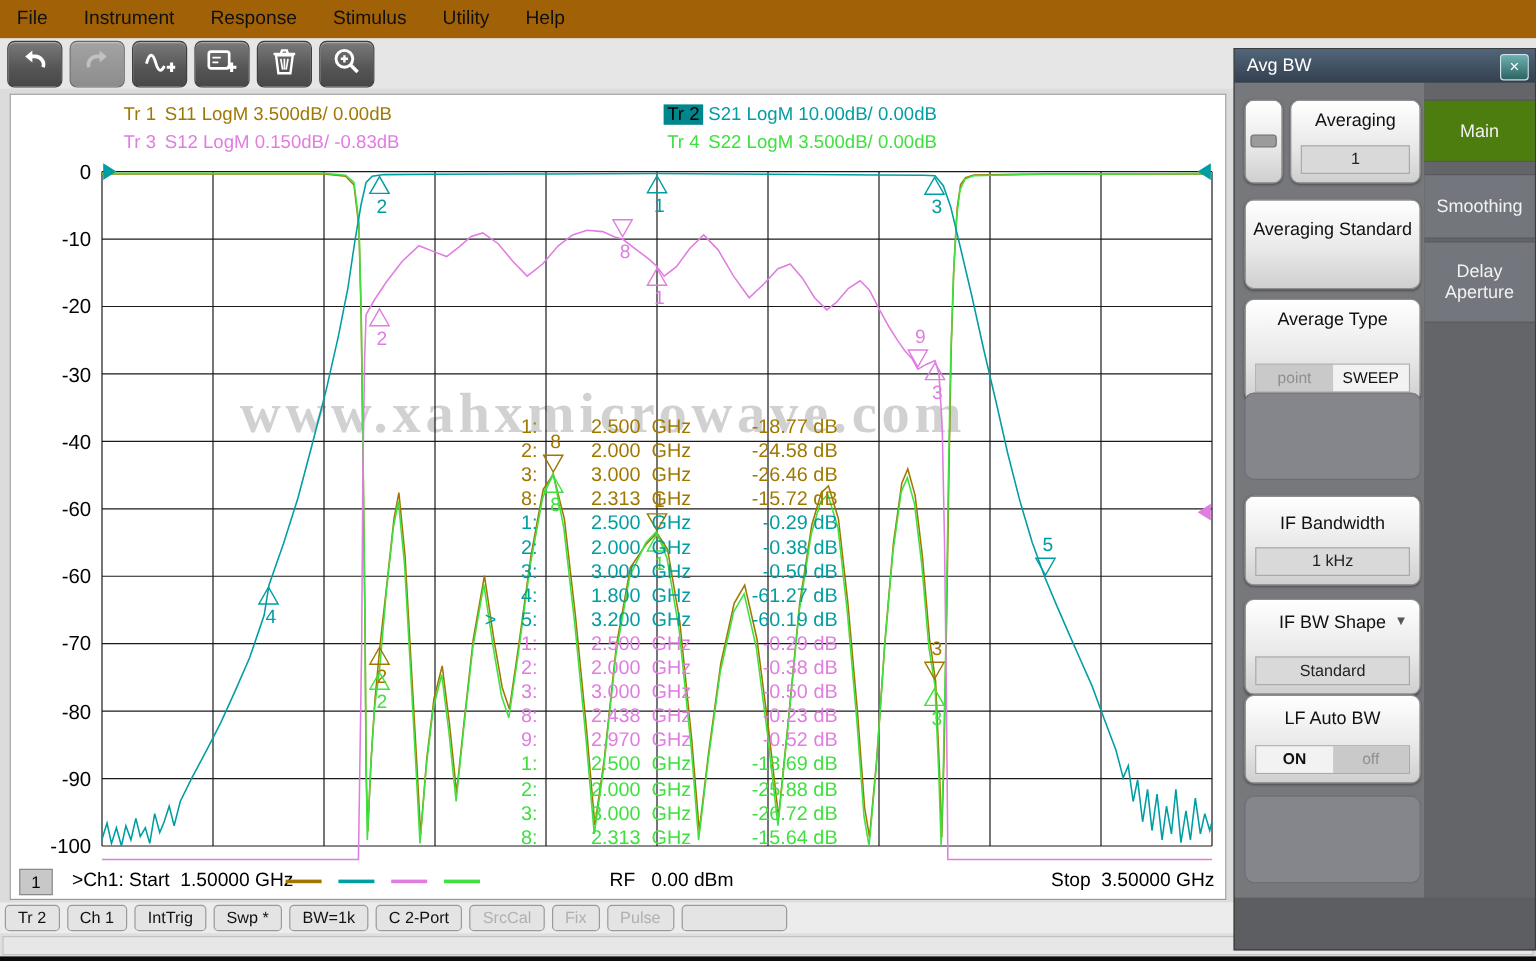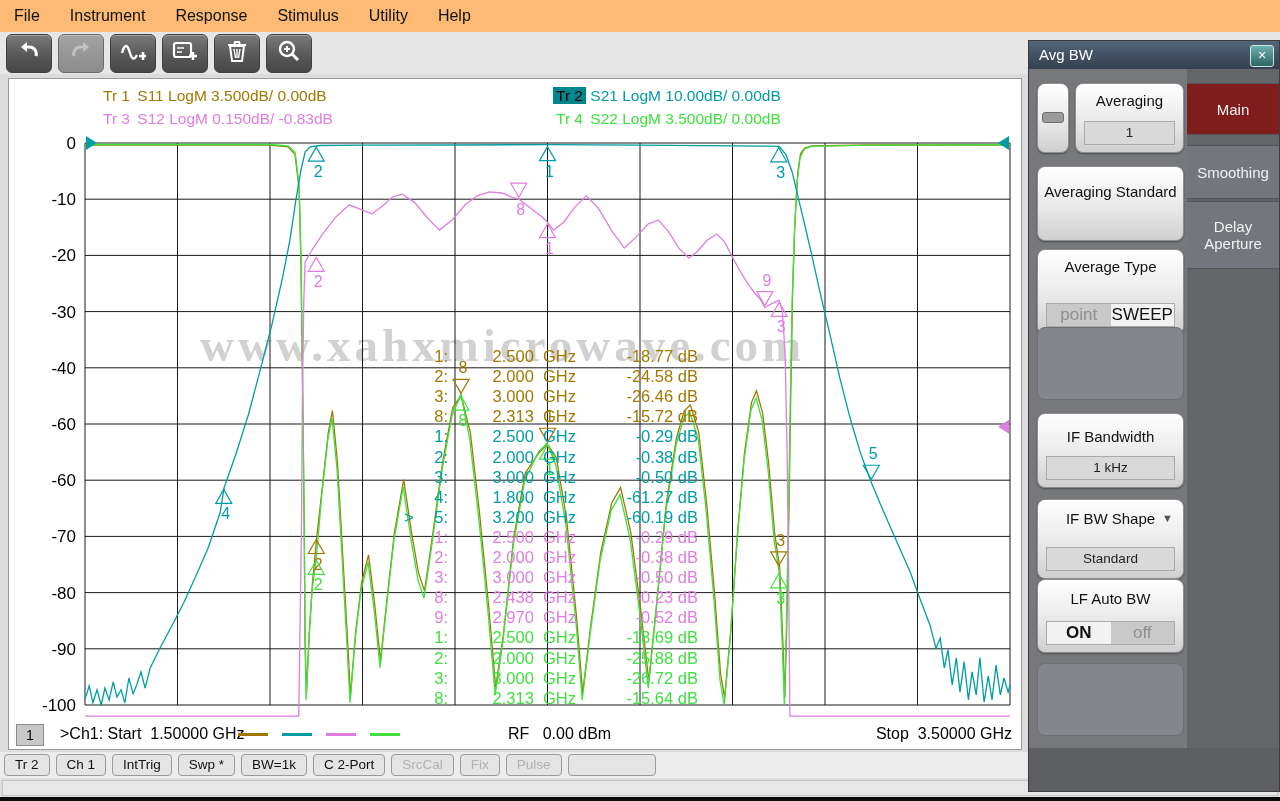--- a/index.html
+++ b/index.html
@@ -2,21 +2,21 @@
 <html><head>
 <meta charset="utf-8">
 <style>
   html,body{margin:0;padding:0;}
   body{
     width:1280px;height:801px;position:relative;overflow:hidden;
     background:#dcdcdc;font-family:"Liberation Sans",sans-serif;
     -webkit-font-smoothing:antialiased;
   }
   
-  .menubar{position:absolute;left:0;top:0;width:1280px;height:32px;background:#fdba74;
+  .menubar{position:absolute;left:0;top:0;width:1280px;height:32px;background:#a16207;
     display:flex;align-items:center;padding-left:14px;gap:30px;box-sizing:border-box;}
   .menubar .mitem{font-size:16px;color:#111;cursor:default;}
   
   .toolbar{position:absolute;left:0;top:32px;width:1280px;height:42px;background:#e6e6e6;
     display:flex;align-items:center;padding-left:6px;gap:6px;box-sizing:border-box;}
   .tbtn{width:44px;height:37px;border-radius:6px;border:1px solid #3f3f3f;
     background:linear-gradient(#7a7a7a,#555 60%,#484848);display:flex;align-items:center;justify-content:center;
     box-shadow:inset 0 1px 0 rgba(255,255,255,.35);}
   .tbtn.disabled{background:linear-gradient(#8d8d8d,#6f6f6f);opacity:.75;}
   
@@ -61,28 +61,28 @@
     border:1px solid #3c3c3c;box-sizing:border-box;}
   .ptitle{position:absolute;left:0;top:0;width:100%;height:28px;
     background:linear-gradient(#51657a,#33404f);color:#fff;font-size:15px;line-height:28px;
     padding-left:10px;box-sizing:border-box;}
   .pclose{position:absolute;right:5px;top:4px;width:22px;height:20px;border:1px solid #cfe4e4;border-radius:3px;
     background:linear-gradient(#6fb0b0,#2e6464);color:#fff;font-size:14px;text-align:center;line-height:18px;}
   .pbody{position:absolute;left:0;top:28px;width:158px;height:679px;background:#77787c;}
   .ptabs{position:absolute;left:158px;top:28px;width:92px;height:679px;background:#646569;}
   .ptab{position:absolute;left:0;width:92px;color:#f2f2f2;font-size:15px;display:flex;align-items:center;
     justify-content:center;text-align:center;background:#73767c;border-top:1px solid #55575b;border-bottom:1px solid #55575b;box-sizing:border-box;}
-  .ptab.active{background:#7f1d1d;}
+  .ptab.active{background:#4d7c0f;}
   .pbtn{position:absolute;background:linear-gradient(#ffffff,#e9e9e9 55%,#cfcfcf);border:1px solid #8d8d8d;
     border-radius:8px;box-shadow:0 1px 2px rgba(0,0,0,.35);color:#111;font-size:15px;text-align:center;box-sizing:border-box;}
   .pbtn .blabel{margin-top:8px;}
   .pbtn .bval{position:absolute;left:8px;right:8px;bottom:7px;height:22px;background:#d9d9d9;
     border:1px solid #aaa;font-size:13.5px;line-height:22px;color:#222;}
   .pbtn .btoggle{position:absolute;left:8px;right:8px;bottom:7px;height:22px;display:flex;border:1px solid #aaa;}
-  .btoggle span{flex:1;font-size:17px;line-height:22px;}
+  .btoggle span{flex:1;font-size:13px;line-height:22px;}
   .btoggle .selopt{background:#f2f2f2;color:#111;}
   .btoggle .unselopt{background:#c9c9c9;color:#8f8f8f;}
   .pplaceholder{position:absolute;left:8px;width:147px;background:#85858c;border:1px solid #6e6e74;
     border-radius:8px;box-sizing:border-box;}
   .ddarrow{position:absolute;right:10px;top:12px;font-size:11px;color:#555;}
   .ledbar{width:20px;height:9px;border-radius:3px;background:#9b9b9b;border:1px solid #6f6f6f;margin:auto;}
 </style>
 </head>
 <body>
 

